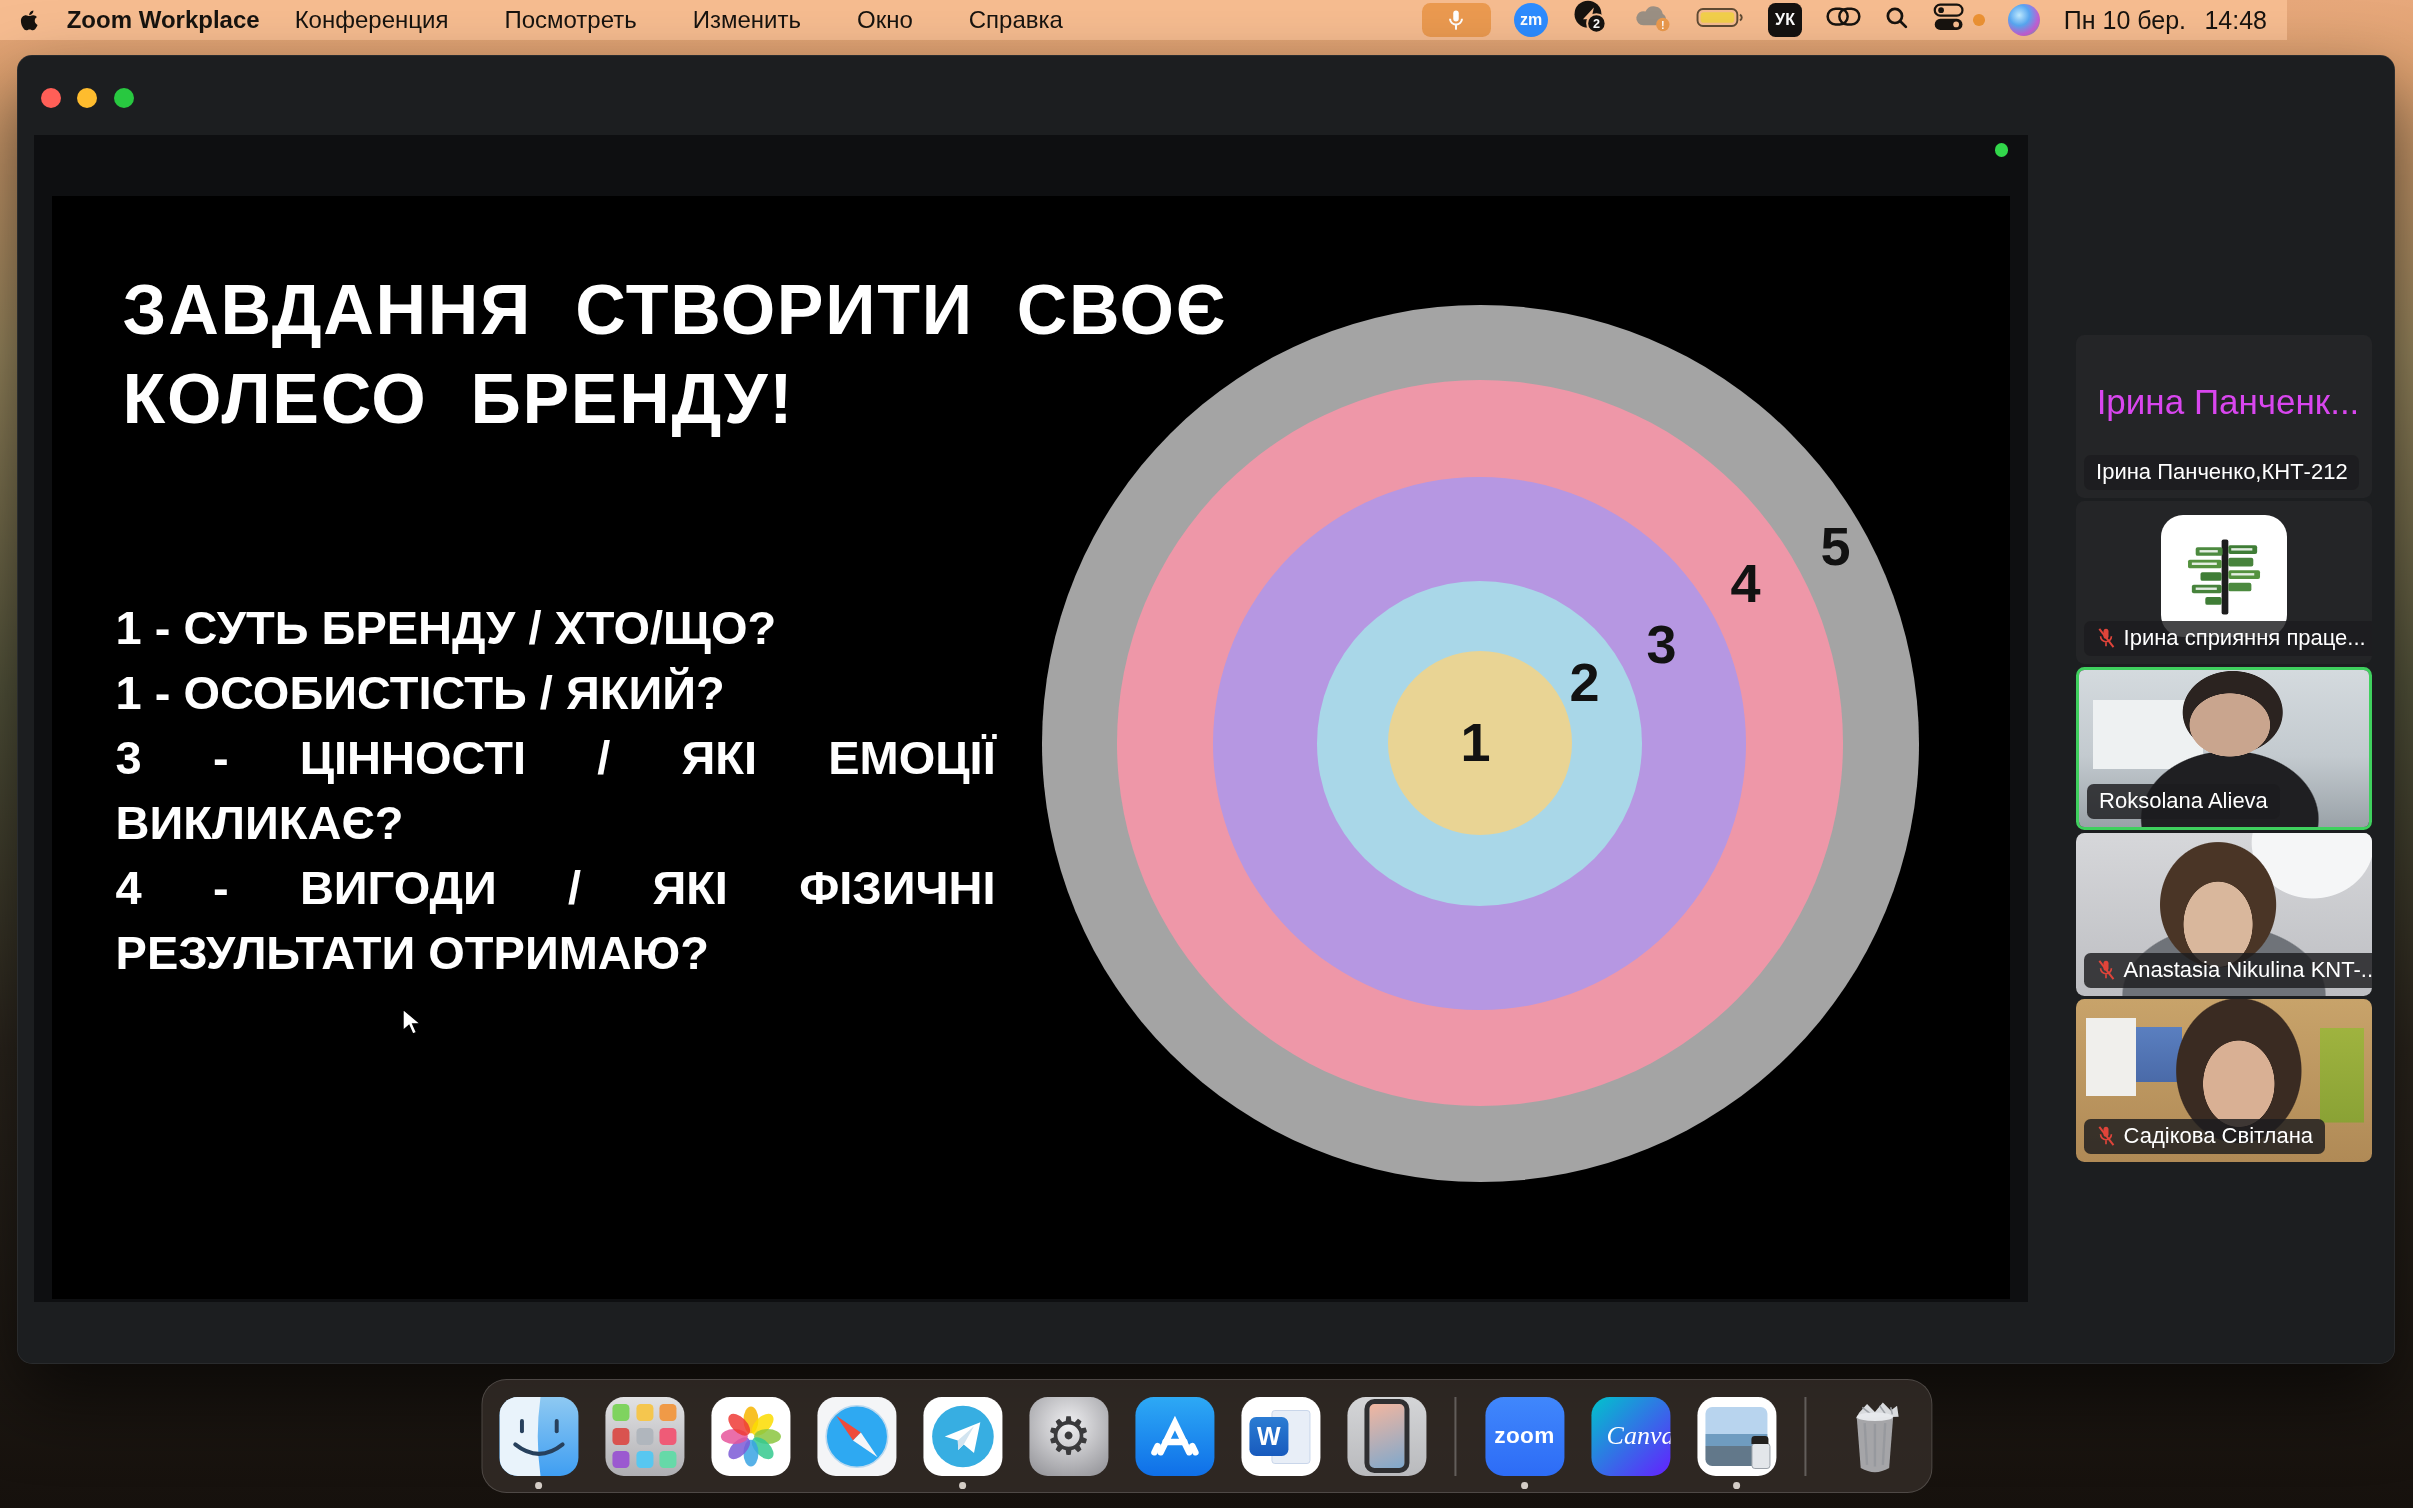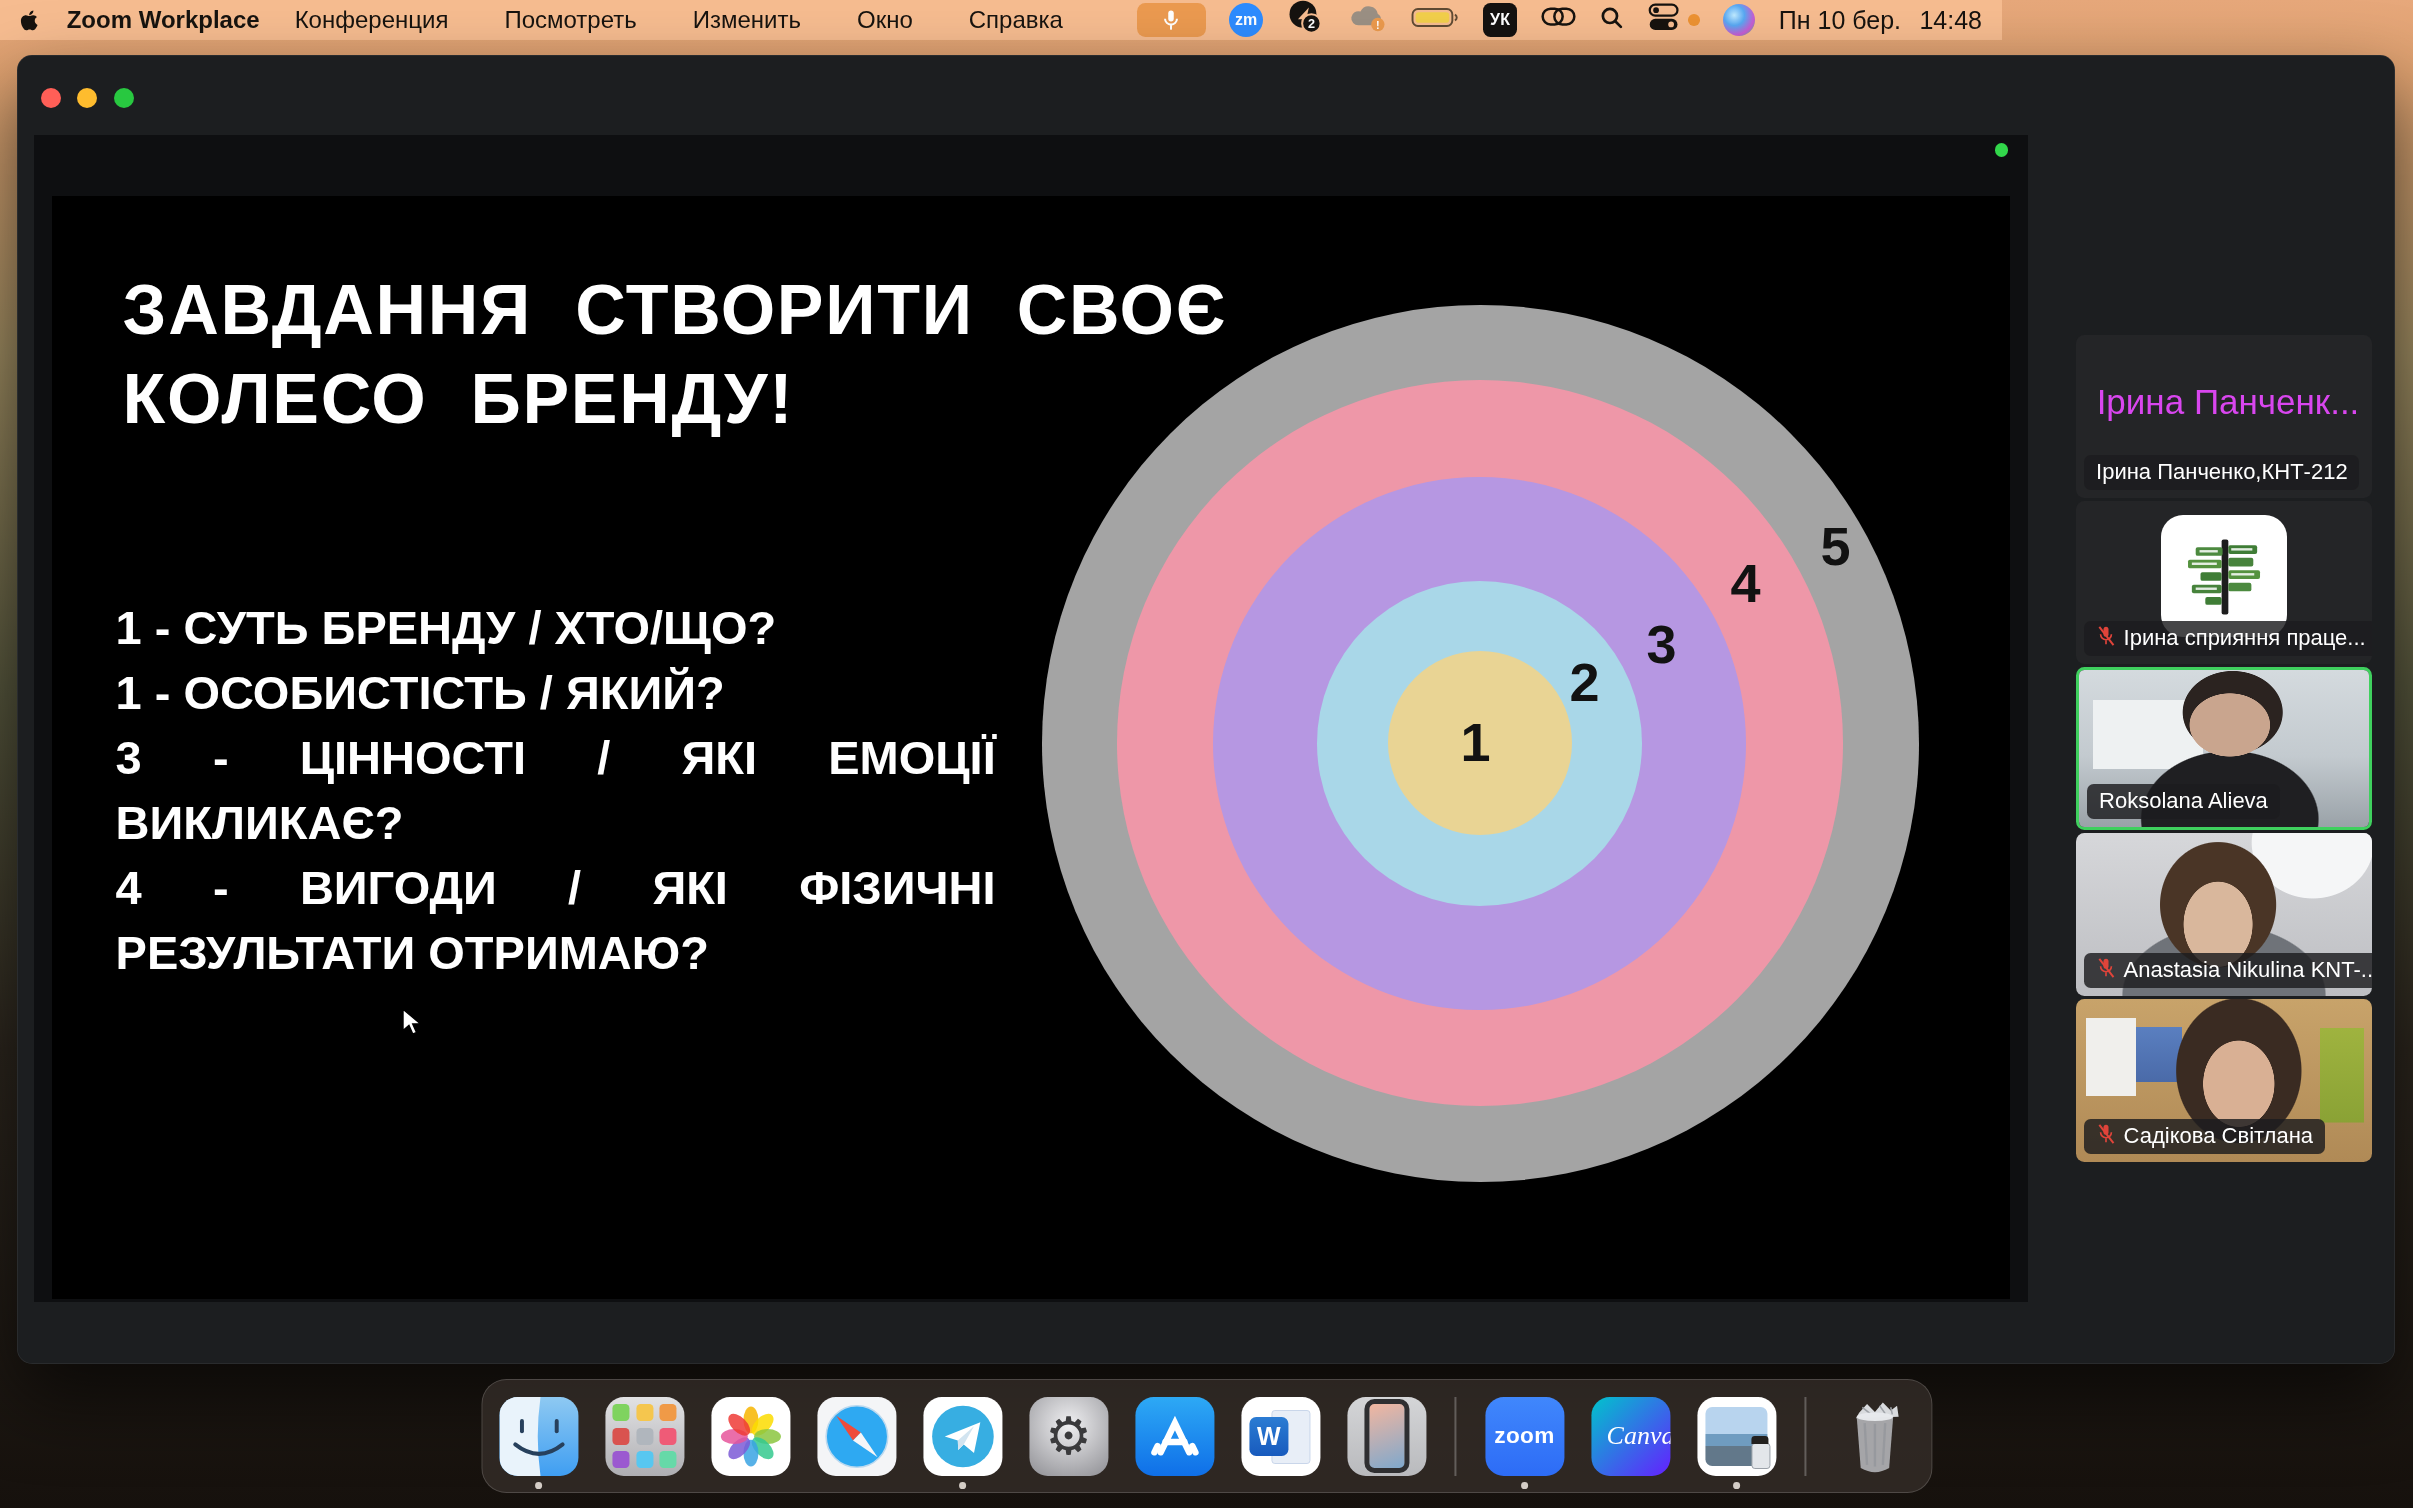--- a/index.html
+++ b/index.html
@@ -8,21 +8,21 @@
     font-family:"Liberation Sans", sans-serif;
     background:linear-gradient(180deg,#e7a87b 0px,#dda06f 75px,#9c8a60 352px,#55553c 687px,#2b251d 1048px,#16110d 1508px);
   }
   :root{
     --menubar-bg:#f6bc90;
     --mute-red:#e0443a;
     --active-green:#3fd05e;
     --share-dot:#32d74b;
   }
   
-  .menubar{position:absolute;top:0;left:0;width:2002px;height:40px;background:var(--menubar-bg);
+  .menubar{position:absolute;top:0;left:0;width:2287px;height:40px;background:var(--menubar-bg);
     display:flex;align-items:center;padding:12px 20px;box-sizing:border-box;color:#17130f;font-size:24px;}
   .mb-left{display:flex;align-items:center;gap:35px;}
   .apple{display:flex;align-items:center;margin-right:-6.7px;}
   .appname{font-weight:bold;}
   .menu-item{white-space:nowrap;}
   .mb-right{margin-left:auto;display:flex;align-items:center;gap:23.5px;}
   .mic-pill{width:69px;height:34px;border-radius:8.4px;background:#eb9a50;display:flex;align-items:center;justify-content:center;}
   .zm-circle{width:34px;height:34px;border-radius:50%;background:#2d8cff;color:#fff;font-weight:bold;font-size:16px;
     display:flex;align-items:center;justify-content:center;}
   .uk-key{width:34px;height:34px;border-radius:7.5px;background:#151210;color:#fff;font-weight:bold;font-size:16px;
@@ -46,21 +46,21 @@
     letter-spacing:1.7px;word-spacing:22px;white-space:pre;}
   .slide-list{position:absolute;left:64px;top:355px;width:880px;color:#fff;font-weight:bold;font-size:47px;line-height:65px;margin-top:44px;}
   .slide-item{text-align:justify;}
   .ring{position:absolute;border-radius:50%;}
   .ring-num{position:absolute;transform:translate(-50%,-50%);color:#121212;font-weight:bold;font-size:54px;}
   
   .tile{position:absolute;left:2059px;width:296px;height:163px;background:#242527;border-radius:8.4px;overflow:hidden;box-sizing:border-box;}
   .tile.active{border:3.4px solid var(--active-green);}
   .big-name{position:absolute;left:8px;right:0;top:47px;text-align:center;color:#d946ef;font-size:35px;font-weight:500;}
   .name-pill{position:absolute;left:8.4px;bottom:8.4px;max-width:277px;background:rgba(28,28,30,.82);color:#fff;
-    font-size:22px;border-radius:6.7px;padding:4.2px 11.7px;display:flex;align-items:flex-start;gap:7.5px;white-space:nowrap;overflow:hidden;}
+    font-size:22px;border-radius:6.7px;padding:4.2px 11.7px;display:flex;align-items:center;gap:7.5px;white-space:nowrap;overflow:hidden;}
   .logo-box{position:absolute;left:50%;top:46%;transform:translate(-50%,-50%);width:126px;height:122px;background:#fff;border-radius:22px;
     display:flex;align-items:center;justify-content:center;}
   .scene{position:absolute;inset:0;}
   .scene-office{background:
     radial-gradient(70px 55px at 52% 35%, #c9a58e 0 57%, transparent 58%),
     radial-gradient(87px 72px at 53% 27%, #2b2320 0 57%, transparent 58%),
     radial-gradient(142px 109px at 52% 95%, #1f1f22 0 62%, transparent 63%),
     linear-gradient(#eef1f2,#eef1f2) 8% 34% / 38% 44% no-repeat,
     linear-gradient(180deg,#d4dade 0%,#c3cacf 55%,#9aa2a8 100%);}
   .scene-chair{background:

